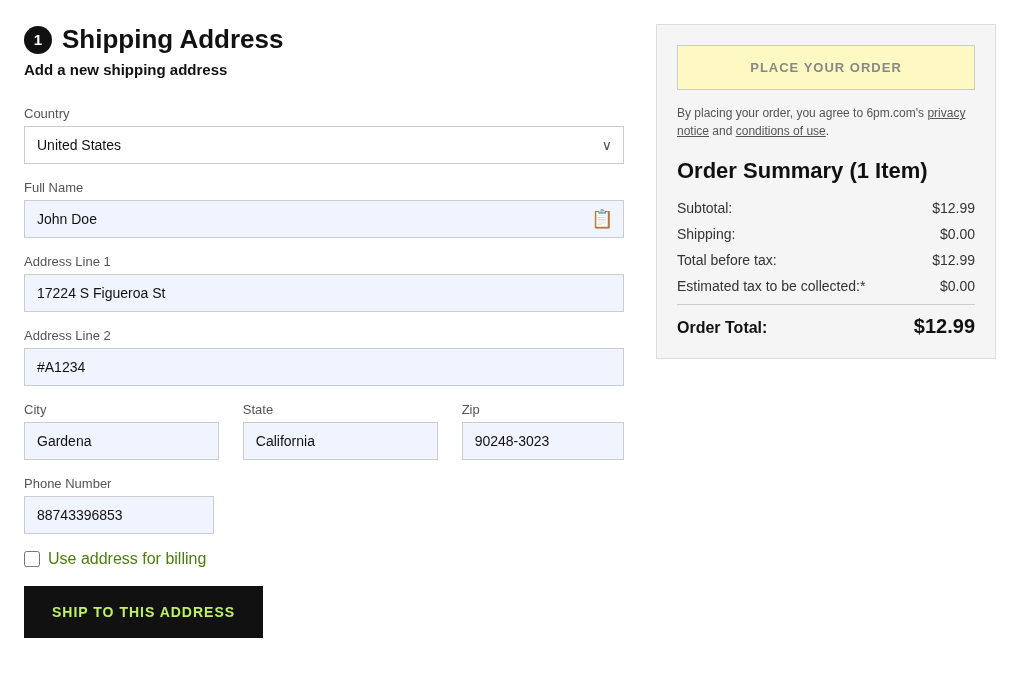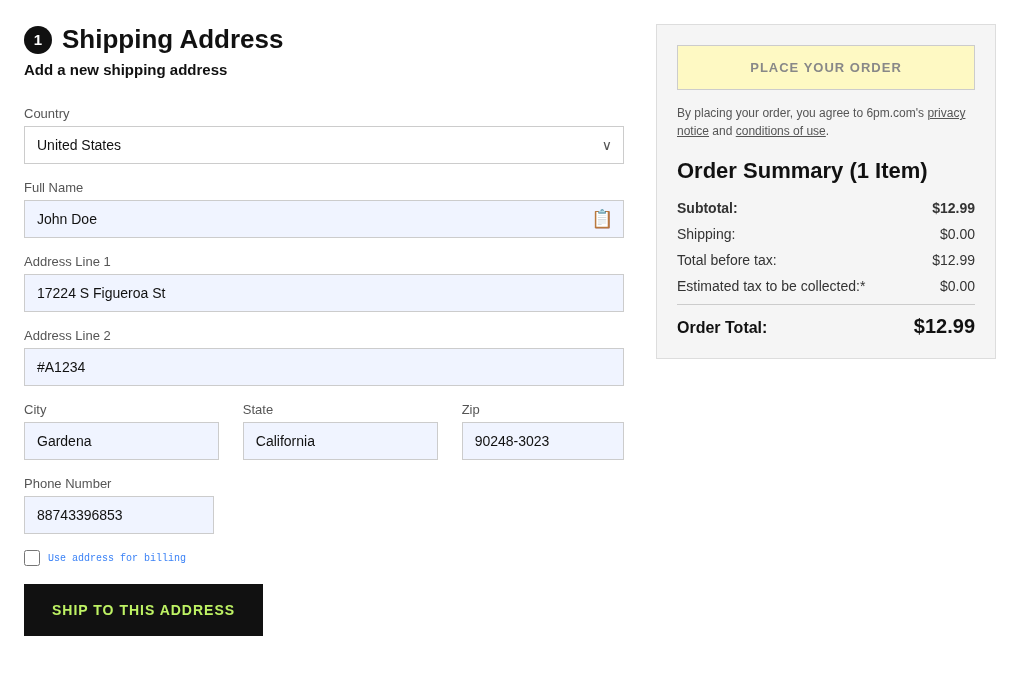--- a/index.html
+++ b/index.html
@@ -133,23 +133,22 @@
       gap: 8px;
       margin-bottom: 18px;
     }
     .checkbox-input {
       width: 16px;
       height: 16px;
       border: 1px solid #999;
       cursor: pointer;
     }
     .checkbox-label {
-      font-size: 10px;
-      color: #3b82f6;
-      font-family: Liberation Mono, monospace;
+      font-size: 16px;
+      color: #4d7c0f;
     }
     .submit-btn {
       display: inline-block;
       background: #111;
       color: #bef264;
       padding: 18px 28px;
       font-size: 14px;
       font-weight: bold;
       letter-spacing: 1px;
       border: none;
@@ -201,21 +200,21 @@
       color: #333;
     }
     .summary-row .label {
       color: #333;
     }
     .summary-row .value {
       color: #333;
     }
     .summary-row.bold .label,
     .summary-row.bold .value {
-      font-weight: bold;
+      font-weight: normal;
     }
     .summary-divider {
       border: none;
       border-top: 1px solid #ccc;
       margin: 10px 0;
     }
     .order-total-row {
       display: flex;
       justify-content: space-between;
       align-items: baseline;

